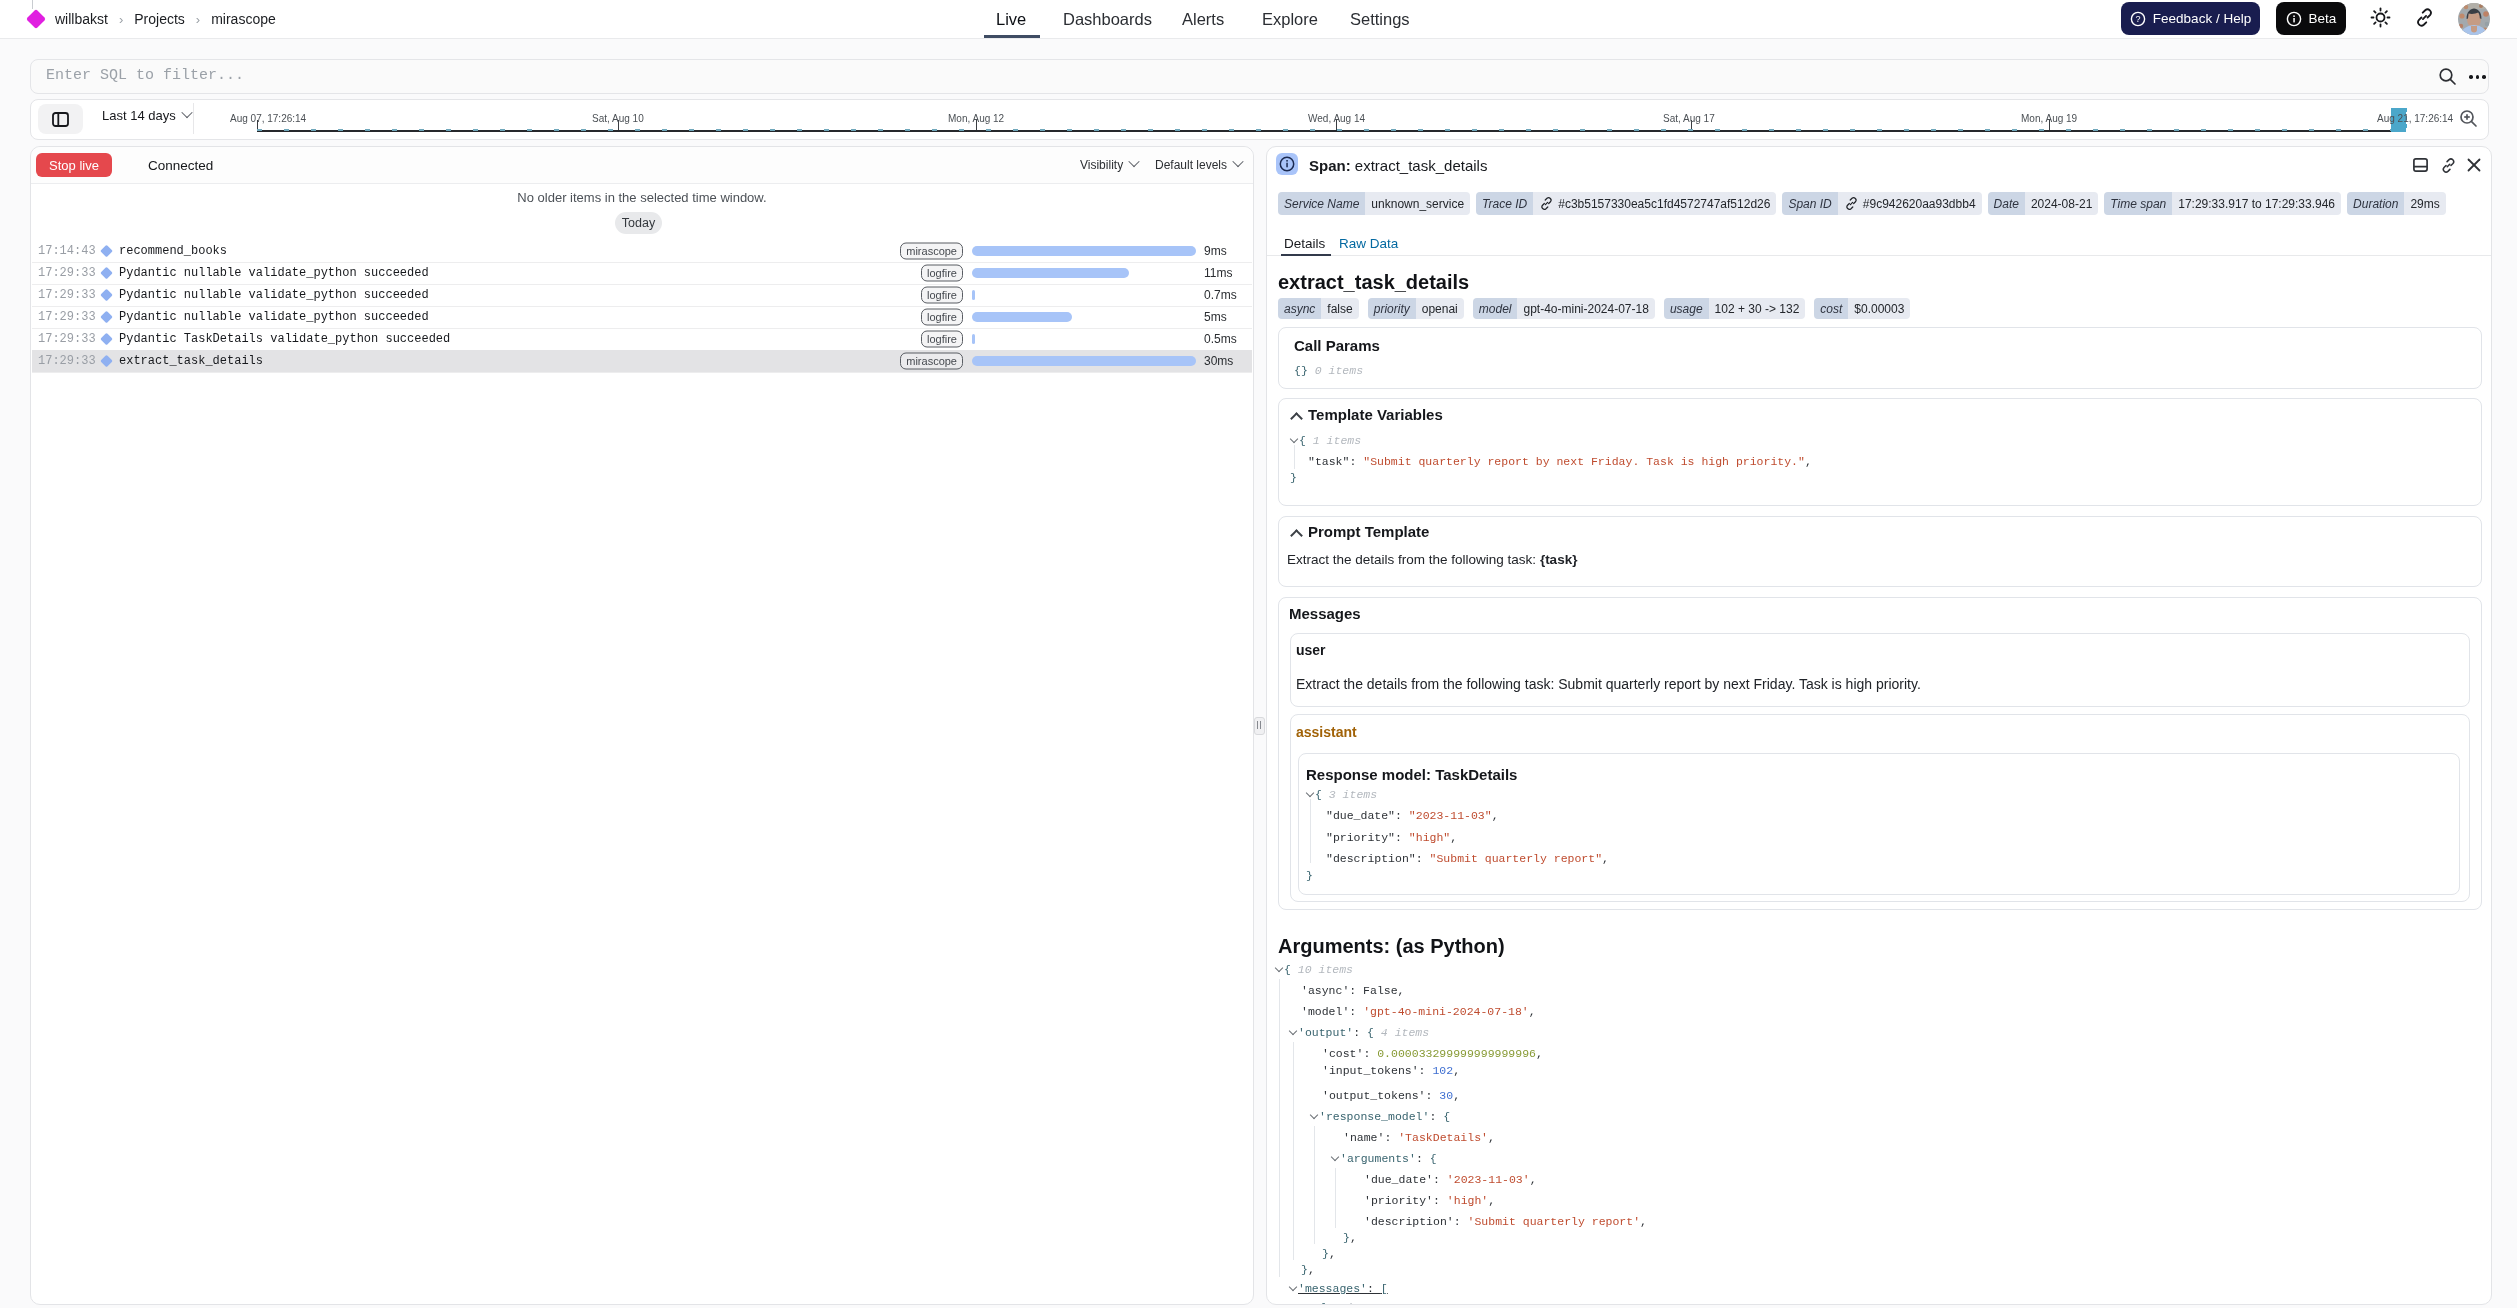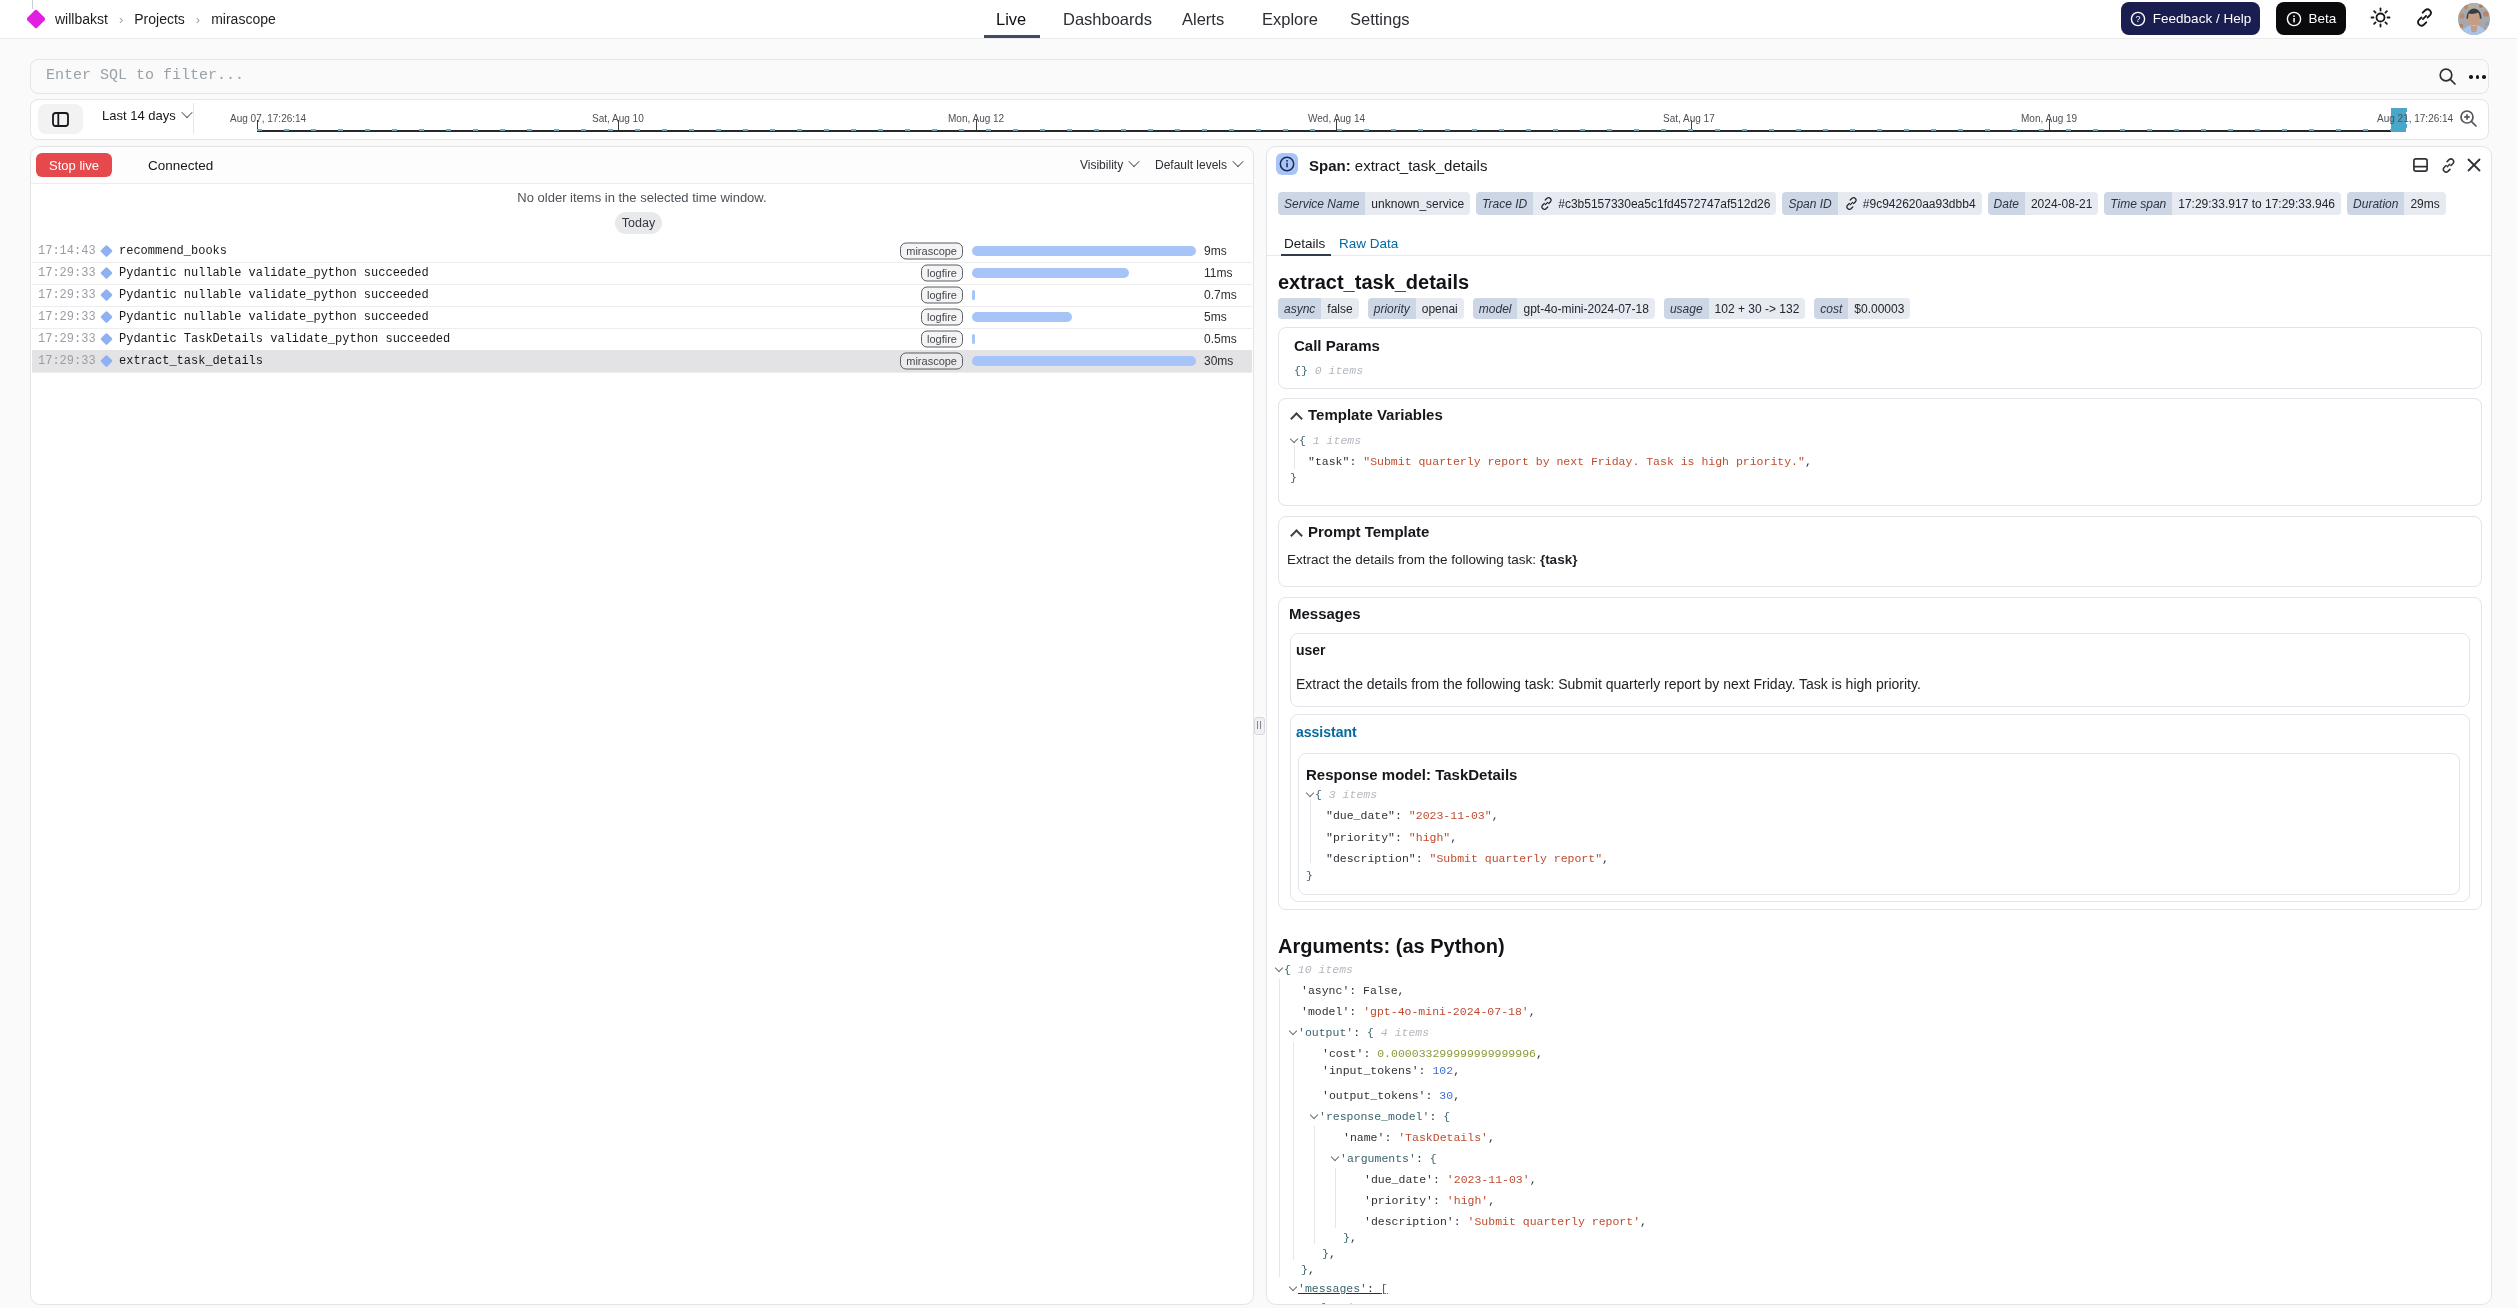--- a/index.html
+++ b/index.html
@@ -368,21 +368,21 @@
   <div class="abs" style="left:24px;top:377px;"><span class="carup"></span></div>
   <div class="abs ctitle" style="left:41px;top:376px;">Prompt Template</div>
   <div class="abs" style="left:20px;top:405px;font-size:13.5px;color:#202328;">Extract the details from the following task: <b>{task}</b></div>
 
   <div class="card" style="left:11px;top:450px;width:1202px;height:311px;"></div>
   <div class="abs ctitle" style="left:22px;top:458px;">Messages</div>
   <div class="card" style="left:23px;top:486px;width:1178px;height:72px;"></div>
   <div class="abs" style="left:29px;top:495px;font-size:14px;font-weight:bold;color:#15171b;">user</div>
   <div class="abs" style="left:29px;top:529px;font-size:14px;color:#202328;">Extract the details from the following task: Submit quarterly report by next Friday. Task is high priority.</div>
   <div class="card" style="left:23px;top:567px;width:1178px;height:186px;"></div>
-  <div class="abs" style="left:29px;top:577px;font-size:14px;font-weight:bold;color:#0369a1;">assistant</div>
+  <div class="abs" style="left:29px;top:577px;font-size:14px;font-weight:bold;color:#a16207;">assistant</div>
   <div class="card" style="left:31px;top:606px;width:1160px;height:140px;"></div>
   <div class="abs ctitle" style="left:39px;top:619px;">Response model: TaskDetails</div>
   <div class="guide" style="left:43px;top:652px;height:64px;"></div>
   <div class="abs j" style="left:39px;top:641px;"><span class="car"></span><span class="b">{</span> <span class="it">3 items</span></div>
   <div class="abs j" style="left:59px;top:662px;"><span>"due_date"</span>: <span class="s">"2023-11-03"</span>,</div>
   <div class="abs j" style="left:59px;top:684px;"><span>"priority"</span>: <span class="s">"high"</span>,</div>
   <div class="abs j" style="left:59px;top:705px;"><span>"description"</span>: <span class="s">"Submit quarterly report"</span>,</div>
   <div class="abs j" style="left:39px;top:722px;"><span class="b">}</span></div>
 
   <div class="abs" style="left:11px;top:788px;font-size:20px;font-weight:bold;color:#111317;">Arguments: (as Python)</div>

